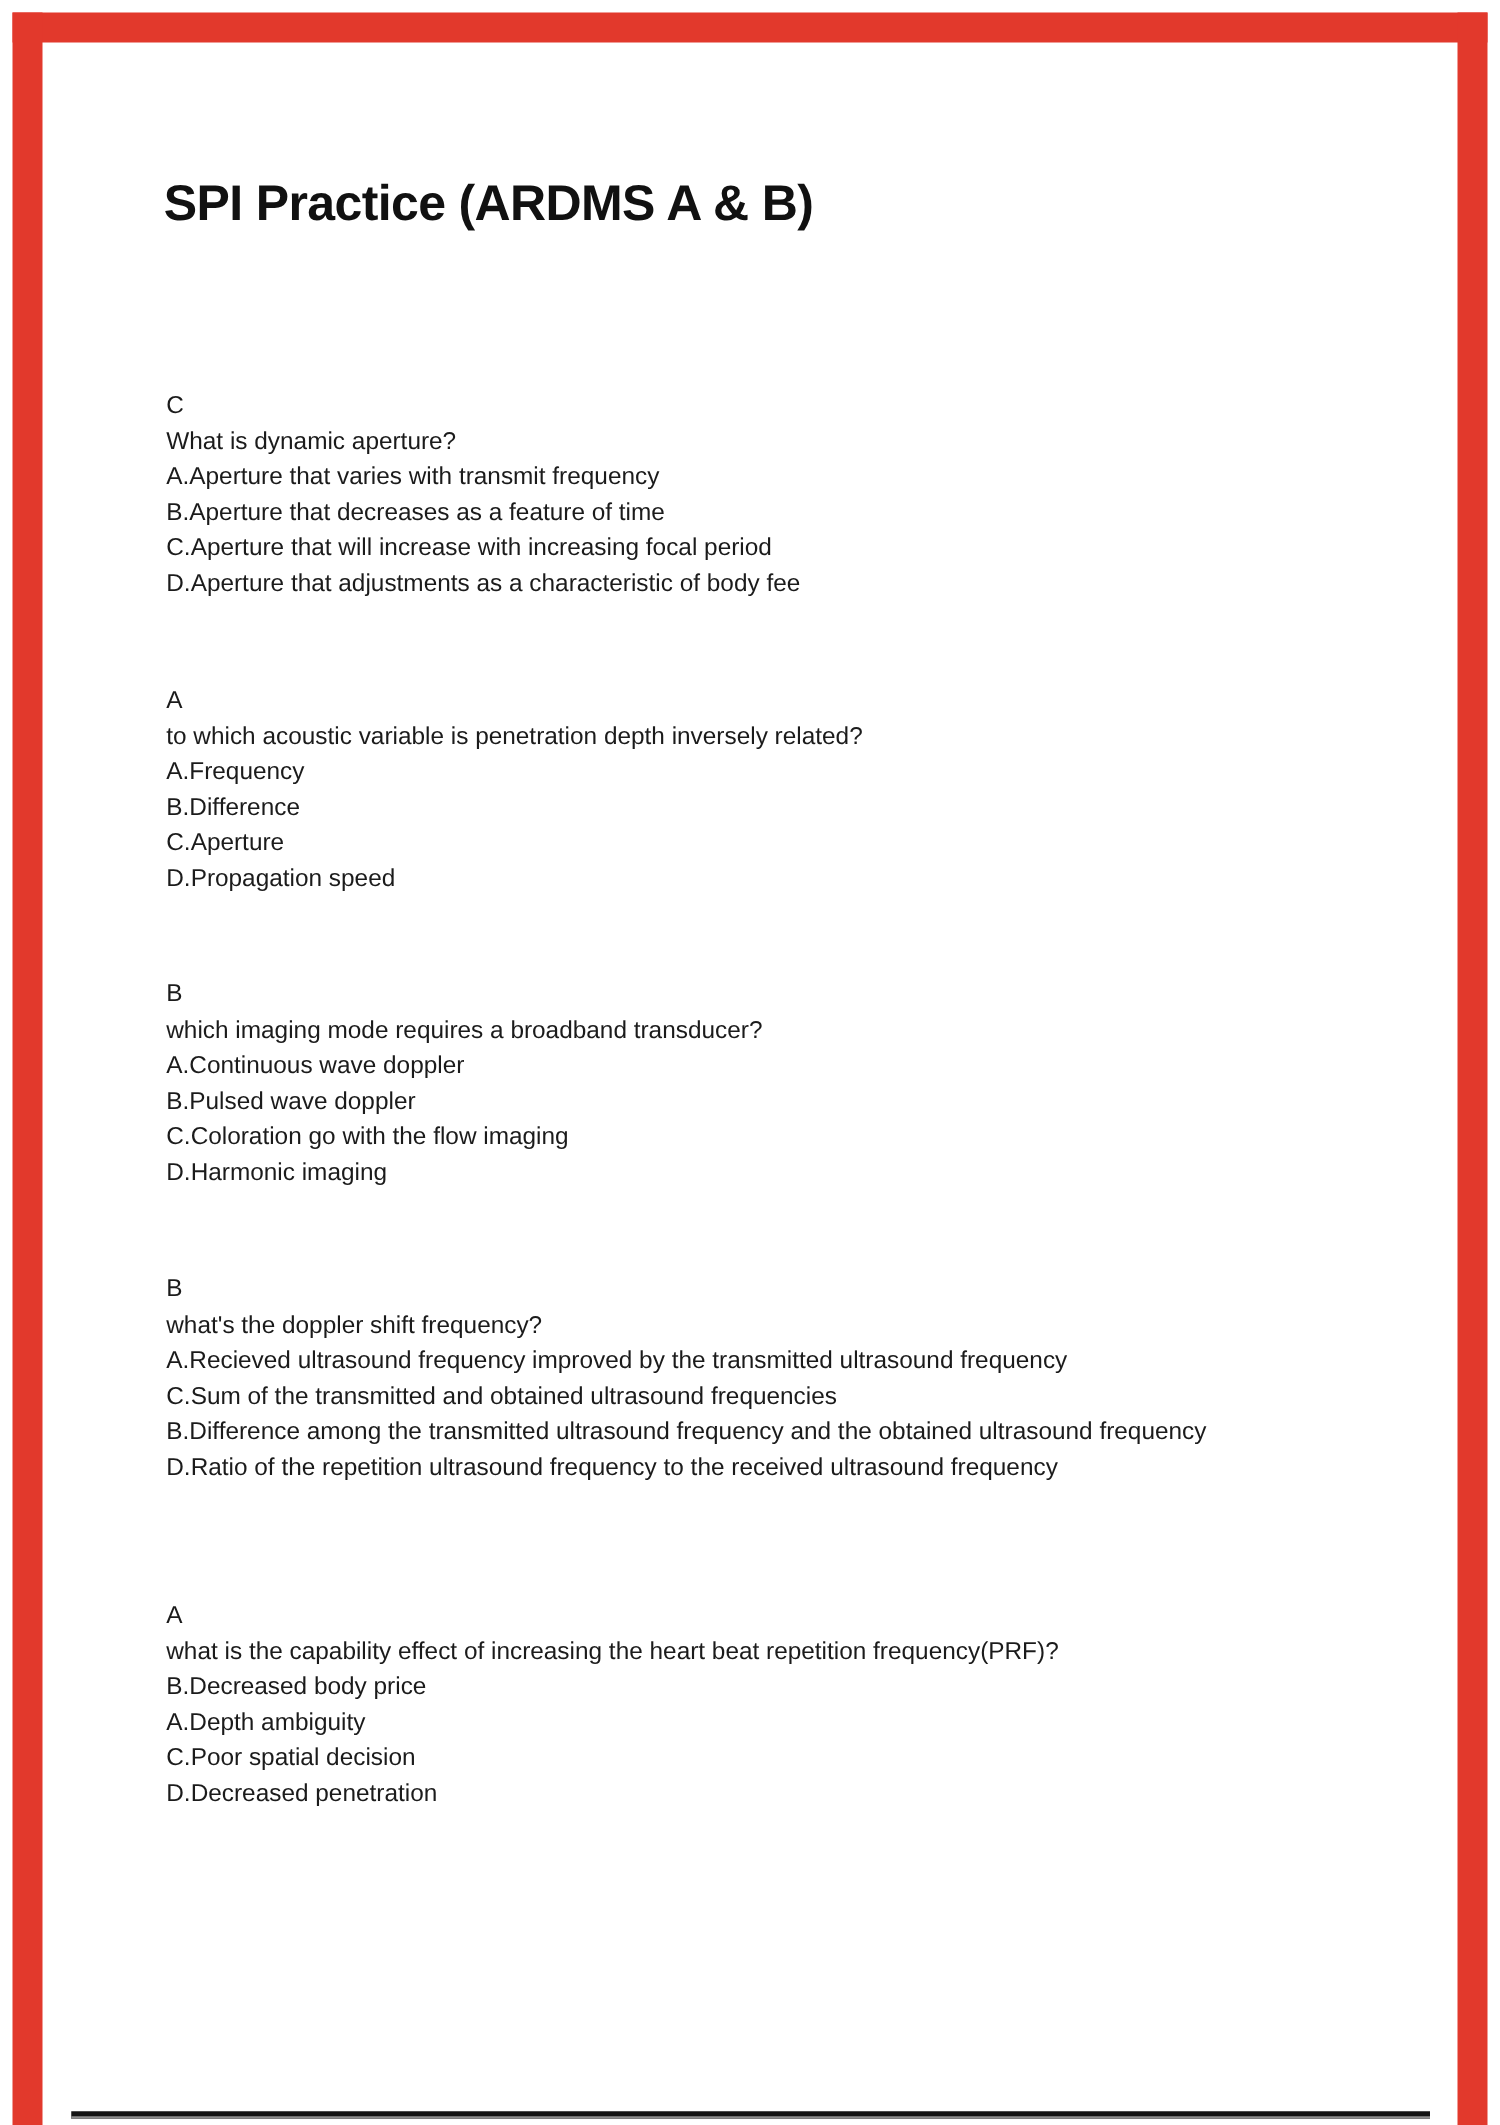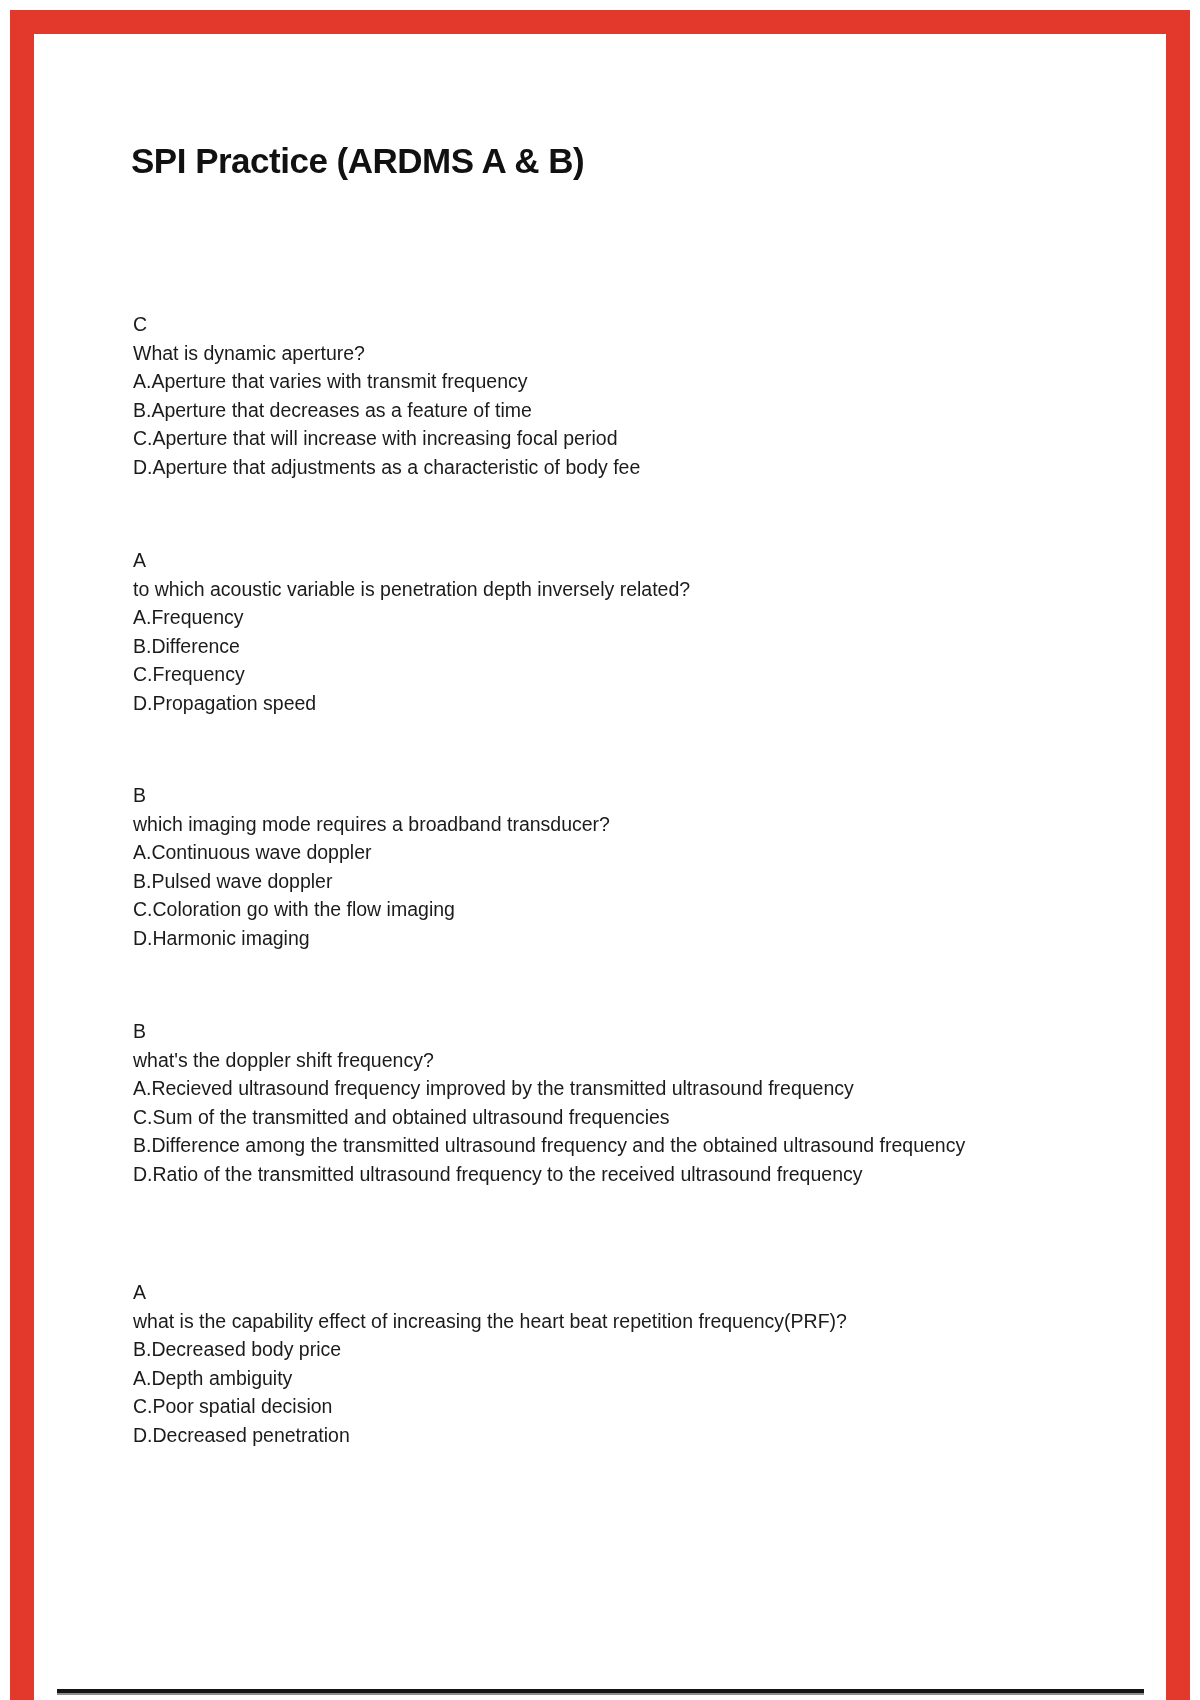--- a/index.html
+++ b/index.html
@@ -20,21 +20,21 @@
   .frame { position: absolute; background: #e2392c; }
   .frame-top   { left: 10px; top: 10px; width: 1180px; height: 24px; }
   .frame-left  { left: 10px; top: 10px; width: 24px;  height: 1690px; }
   .frame-right { left: 1166px; top: 10px; width: 24px; height: 1690px; }
 
   .title {
     position: absolute;
     left: 131px;
     top: 143px;
     margin: 0;
-    font-size: 35px;
+    font-size: 40px;
     line-height: 1;
     font-weight: bold;
     letter-spacing: -0.5px;
     color: #111111;
     white-space: nowrap;
     text-align: right;
   }
 
   .qblock {
     position: absolute;
@@ -80,40 +80,40 @@
     <div class="line">B.Aperture that decreases as a feature of time</div>
     <div class="line">C.Aperture that will increase with increasing focal period</div>
     <div class="line">D.Aperture that adjustments as a characteristic of body fee</div>
   </section>
 
   <section class="qblock qb1">
     <div class="line">A</div>
     <div class="line">to which acoustic variable is penetration depth inversely related?</div>
     <div class="line">A.Frequency</div>
     <div class="line">B.Difference</div>
-    <div class="line">C.Frequency</div>
+    <div class="line">C.Aperture</div>
     <div class="line">D.Propagation speed</div>
   </section>
 
   <section class="qblock qb2">
     <div class="line">B</div>
     <div class="line">which imaging mode requires a broadband transducer?</div>
     <div class="line">A.Continuous wave doppler</div>
     <div class="line">B.Pulsed wave doppler</div>
     <div class="line">C.Coloration go with the flow imaging</div>
     <div class="line">D.Harmonic imaging</div>
   </section>
 
   <section class="qblock qb3">
     <div class="line">B</div>
     <div class="line">what's the doppler shift frequency?</div>
     <div class="line">A.Recieved ultrasound frequency improved by the transmitted ultrasound frequency</div>
     <div class="line">C.Sum of the transmitted and obtained ultrasound frequencies</div>
     <div class="line">B.Difference among the transmitted ultrasound frequency and the obtained ultrasound frequency</div>
-    <div class="line">D.Ratio of the transmitted ultrasound frequency to the received ultrasound frequency</div>
+    <div class="line">D.Ratio of the repetition ultrasound frequency to the received ultrasound frequency</div>
   </section>
 
   <section class="qblock qb4">
     <div class="line">A</div>
     <div class="line">what is the capability effect of increasing the heart beat repetition frequency(PRF)?</div>
     <div class="line">B.Decreased body price</div>
     <div class="line">A.Depth ambiguity</div>
     <div class="line">C.Poor spatial decision</div>
     <div class="line">D.Decreased penetration</div>
   </section>

